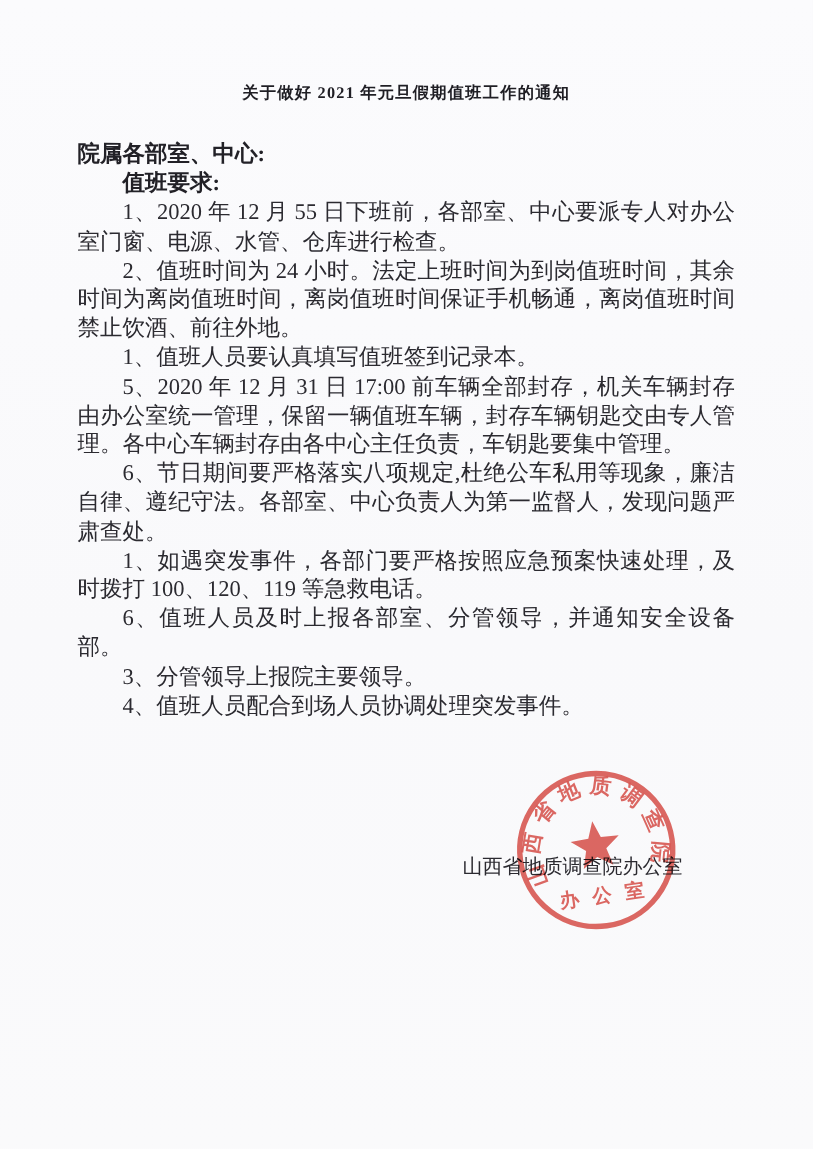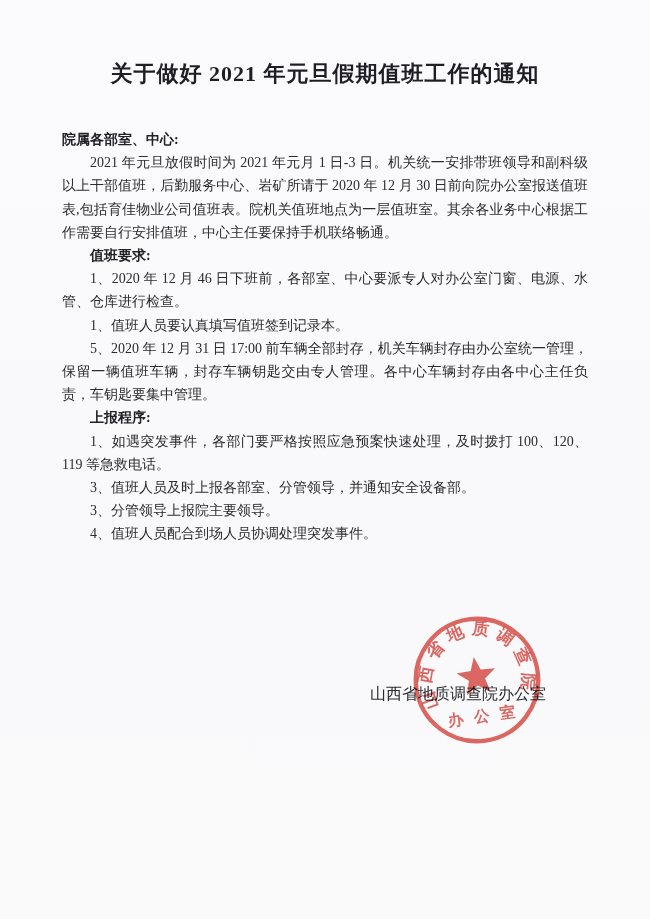--- a/index.html
+++ b/index.html
@@ -11,29 +11,29 @@
   }
   .page {
     position: relative;
     width: 650px; height: 919px;
     background: linear-gradient(180deg, #fbfbfd 0%, #f9f9fb 55%, #fafafb 100%);
     color: #2b2a30;
     padding: 60px 62px 0 62px;
   }
   .doc-title {
     text-align: center;
-    font-size: 22px;
+    font-size: 13px;
     font-weight: bold;
     color: #1f1e24;
     letter-spacing: 1px;
     line-height: 28px;
-    margin-bottom: 40px;
+    margin-bottom: 24px;
   }
   .doc-body {
-    font-size: 14px;
+    font-size: 18px;
     line-height: 23.2px;
     text-align: justify;
   }
   .salutation {
     font-weight: bold;
     color: #222127;
   }
   .para { text-indent: 2em; }
   .section-heading {
     font-weight: bold;
@@ -66,44 +66,44 @@
 </style>
 </head>
 <body>
 
 <div class="page">
 
   <h1 class="doc-title">关于做好 2021 年元旦假期值班工作的通知</h1>
 
   <div class="doc-body">
     <p class="salutation">院属各部室、中心:</p>
-    <p class="para">2021 年元旦放假时间为 2021 年元月 1 日-3 日。机关统一安排带班领导和副科级以上干部值班，后勤服务中心、岩矿所请于 2020 年 12 月 30 日前向院办公室报送值班表,包括育佳物业公司值班表。院机关值班地点为一层值班室。其余各业务中心根据工作需要自行安排值班，中心主任要保持手机联络畅通。</p>
 
     <div>
       <p class="section-heading">值班要求:</p>
       <div>
 
-          <p class="para">1、2020 年 12 月 46 日下班前，各部室、中心要派专人对办公室门窗、电源、水管、仓库进行检查。</p>
+          <p class="para">1、2020 年 12 月 55 日下班前，各部室、中心要派专人对办公室门窗、电源、水管、仓库进行检查。</p>
 
+          <p class="para">2、值班时间为 24 小时。法定上班时间为到岗值班时间，其余时间为离岗值班时间，离岗值班时间保证手机畅通，离岗值班时间禁止饮酒、前往外地。</p>
 
           <p class="para">1、值班人员要认真填写值班签到记录本。</p>
 
 
           <p class="para">5、2020 年 12 月 31 日 17:00 前车辆全部封存，机关车辆封存由办公室统一管理，保留一辆值班车辆，封存车辆钥匙交由专人管理。各中心车辆封存由各中心主任负责，车钥匙要集中管理。</p>
 
+          <p class="para">6、节日期间要严格落实八项规定,杜绝公车私用等现象，廉洁自律、遵纪守法。各部室、中心负责人为第一监督人，发现问题严肃查处。</p>
         </div>
     </div>
 
     <div>
-      <p class="section-heading">上报程序:</p>
       <div>
 
           <p class="para">1、如遇突发事件，各部门要严格按照应急预案快速处理，及时拨打 100、120、119 等急救电话。</p>
 
-          <p class="para">3、值班人员及时上报各部室、分管领导，并通知安全设备部。</p>
+          <p class="para">6、值班人员及时上报各部室、分管领导，并通知安全设备部。</p>
 
           <p class="para">3、分管领导上报院主要领导。</p>
 
           <p class="para">4、值班人员配合到场人员协调处理突发事件。</p>
         </div>
     </div>
   </div>
 
   <div class="signature-block">
     <div>山西省地质调查院办公室</div>

